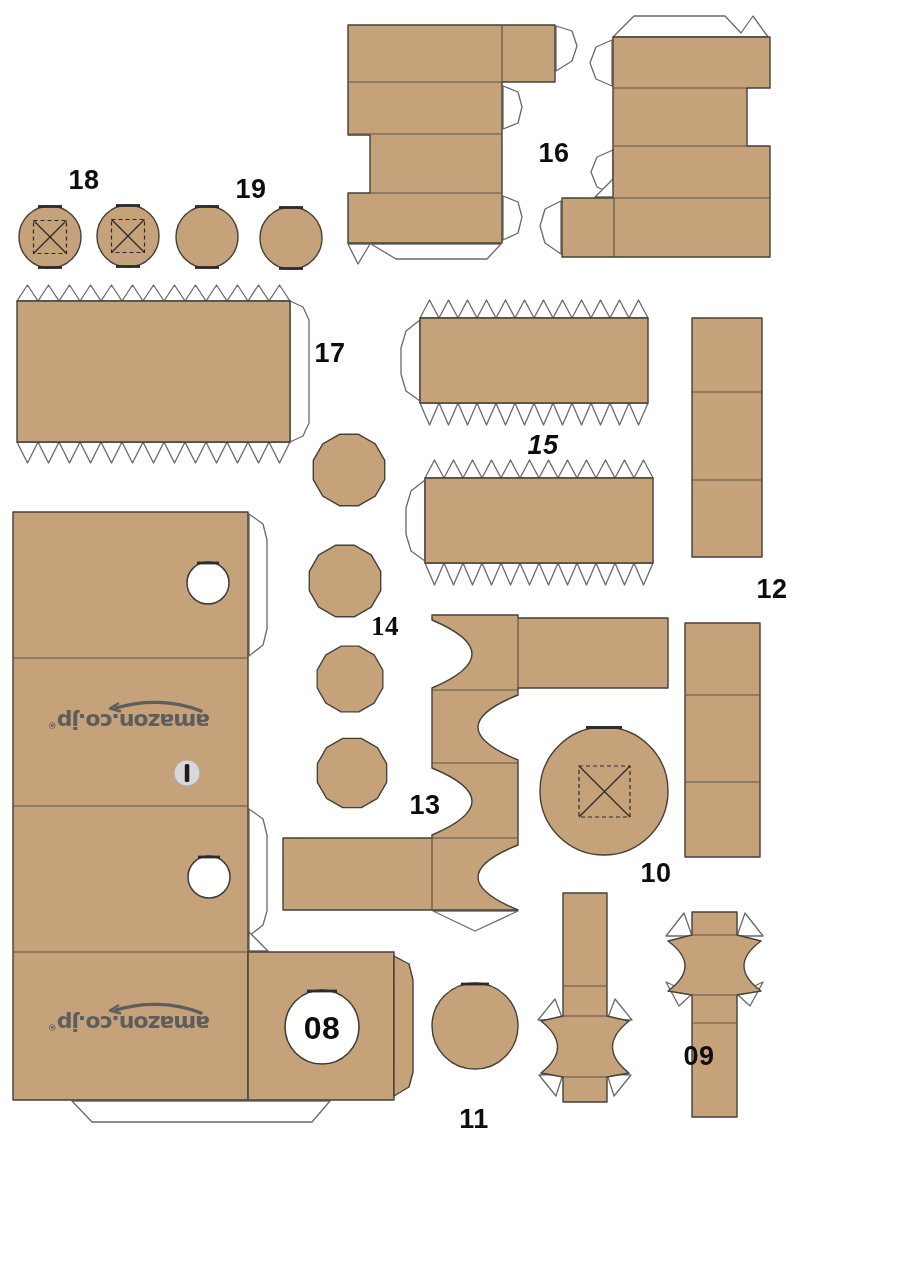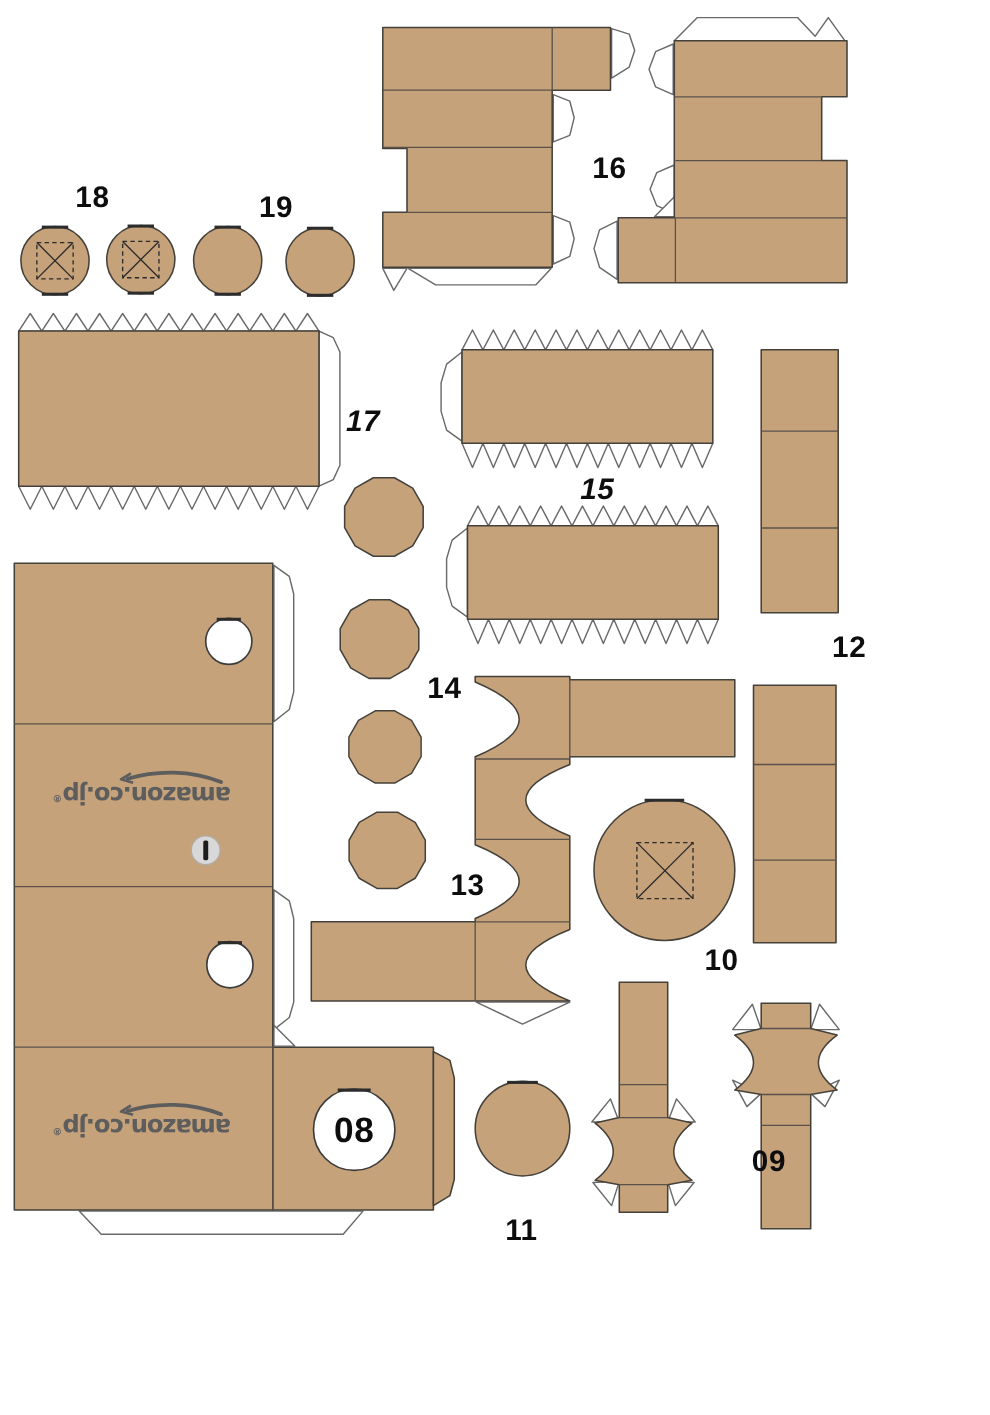--- a/index.html
+++ b/index.html
@@ -169,24 +169,24 @@
     <g>
       <circle class="slot-btn" cx="187" cy="773" r="13"></circle>
       <rect class="slot-bar" x="184.8" y="764" width="4.5" height="18" rx="1.5"></rect>
     </g>
   </g>
 </svg>
 
 <div class="plabel" style="left:84px;top:180px;">18</div>
 <div class="plabel" style="left:251px;top:189px;text-align:center;">19</div>
 <div class="plabel" style="left:554px;top:153px;">16</div>
-<div class="plabel" style="left:330px;top:383px;font-style:italic;">17</div>
+<div class="plabel" style="left:330px;top:353px;">17</div>
 <div class="plabel" style="left:543px;top:445px;font-style:italic;">15</div>
 <div class="plabel" style="left:724px;top:589px;margin-left:48px;">12</div>
-<div class="plabel" style="left:404px;top:626px;">14</div>
+<div class="plabel" style="left:385px;top:626px;font-family:Liberation Serif, serif;">14</div>
 <div class="plabel" style="left:425px;top:805px;">13</div>
 <div class="plabel" style="left:656px;top:873px;">10</div>
 <div class="plabel inhole" style="left:322px;top:1028px;">08</div>
 <div class="plabel" style="left:474px;top:1097px;margin-top:22px;">11</div>
 <div class="plabel" style="left:663px;top:1056px;margin-left:36px;">09</div>
 
 <div class="amazon-logo" style="left:50px;top:700px;">
   <div class="logo-row"><span>amazon.co.jp</span><span class="reg">®</span></div>
   <svg class="swoosh" width="100" height="13" viewBox="0 0 100 13">
     <path d="M3,2 C30,13 62,13 88,5" fill="none" stroke="#5d5d5d" stroke-width="3.4" stroke-linecap="round"></path>

